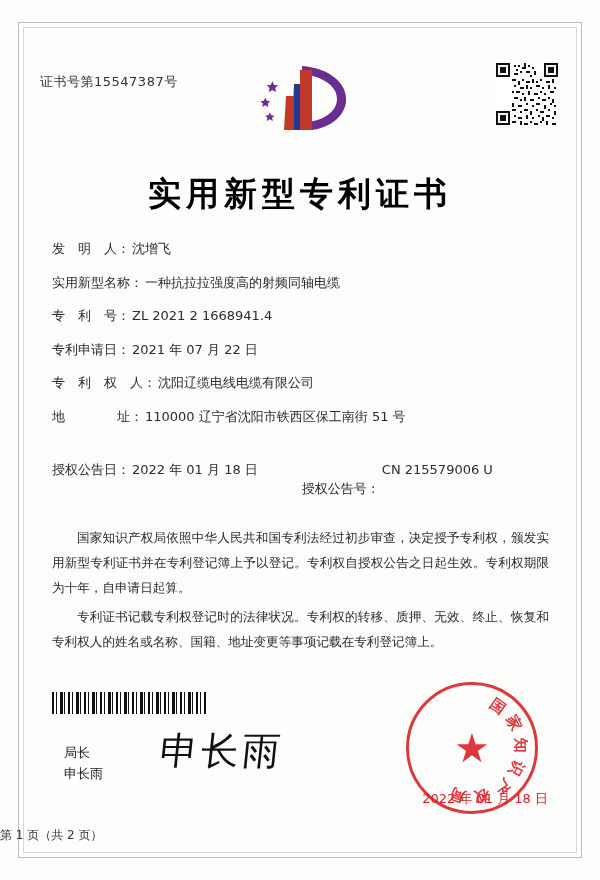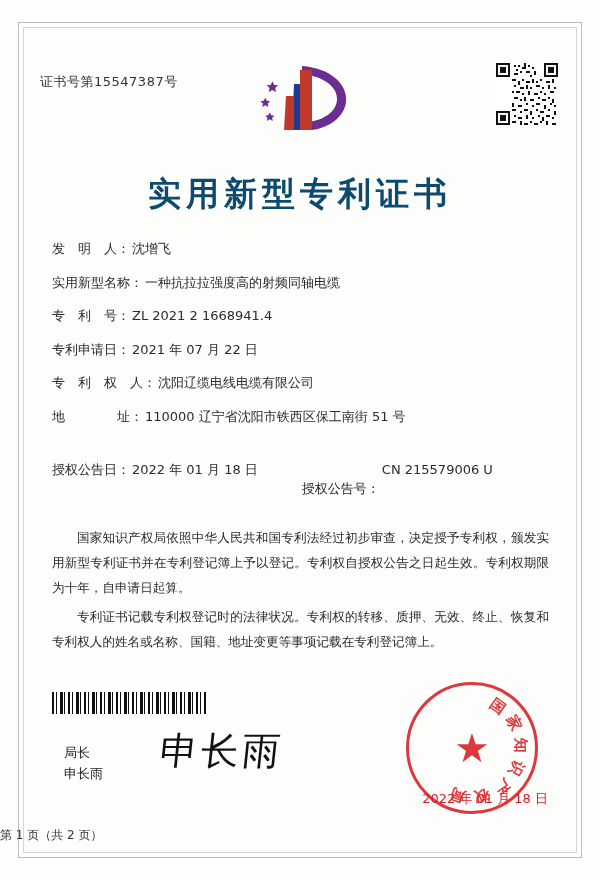--- a/index.html
+++ b/index.html
@@ -70,21 +70,21 @@
   
   .title {
     position: absolute;
     left: 0;
     right: 0;
     top: 172px;
     text-align: center;
     font-size: 33px;
     letter-spacing: 5px;
     font-weight: bold;
-    color: #0c4a6e;
+    color: #000000;
     font-family: "DejaVu Sans", sans-serif;
   }
 
   
   .fields {
     position: absolute;
     left: 52px;
     top: 240px;
     width: 500px;
   }

